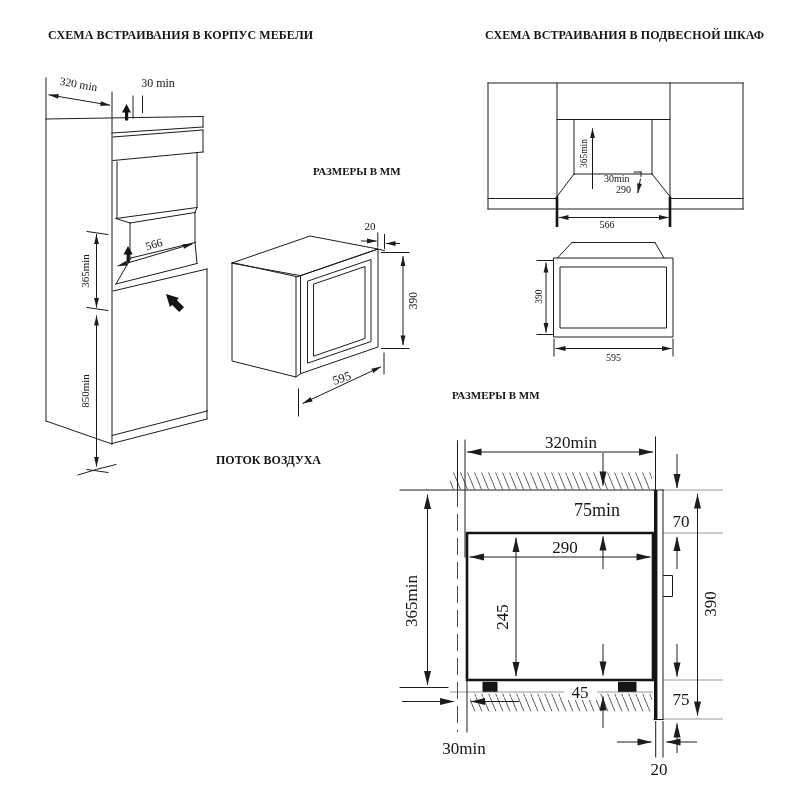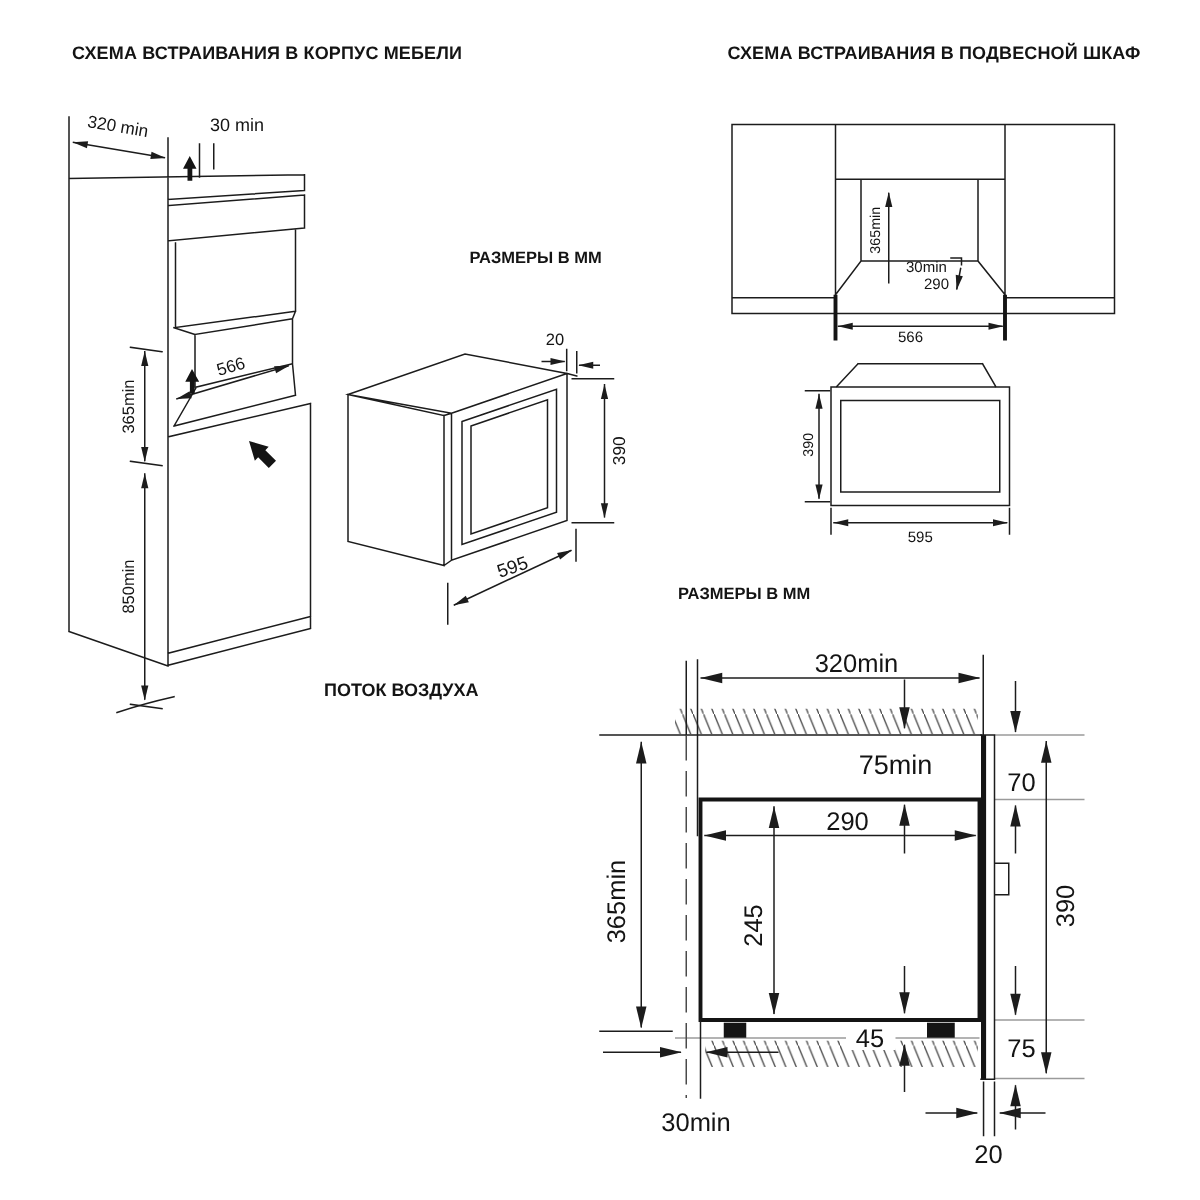--- a/index.html
+++ b/index.html
@@ -1,17 +1,17 @@
 <!DOCTYPE html>
 <html><head>
 <meta charset="utf-8">
 <style>
   html,body{margin:0;padding:0;background:#ffffff;}
   #stage{position:relative;width:800px;height:800px;background:#ffffff;overflow:hidden;
-         font-family:Liberation Sans, sans-serif;}
+         font-family:Liberation Serif, serif;}
   svg{position:absolute;left:0;top:0;}
   .ln{stroke:#1c1c1c;stroke-width:1;fill:none;stroke-linecap:square;}
   .thk{stroke:#141414;stroke-width:2.6;fill:none;}
   .gry{stroke:#9a9a9a;stroke-width:1.1;fill:none;}
   .dsh{stroke:#4a4a4a;stroke-width:1;fill:none;stroke-dasharray:17 7;}
   .dim{stroke:#1c1c1c;stroke-width:1;fill:none;}
   .blk{fill:#141414;stroke:none;}
   text{fill:#141414;}
   .ttl{font-weight:bold;font-size:12px;letter-spacing:0.1px;}
   .cap{font-weight:bold;font-size:11px;}

